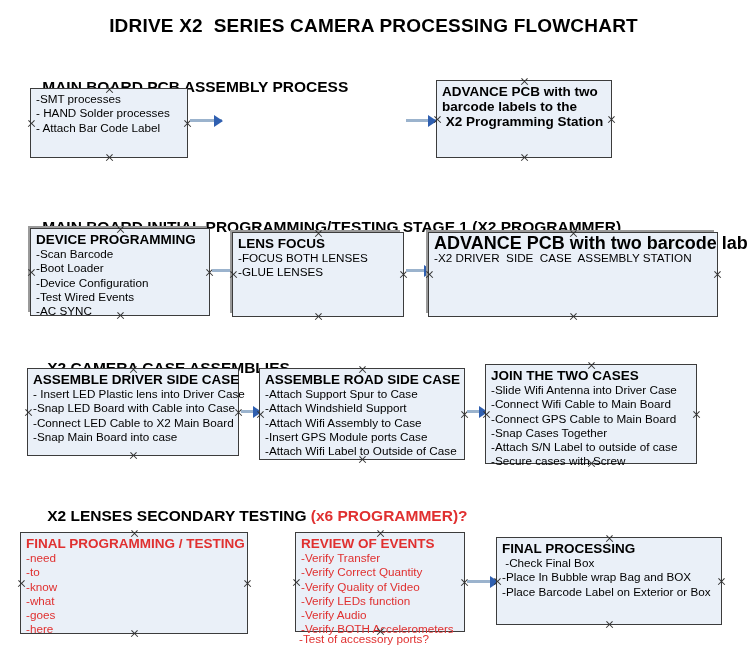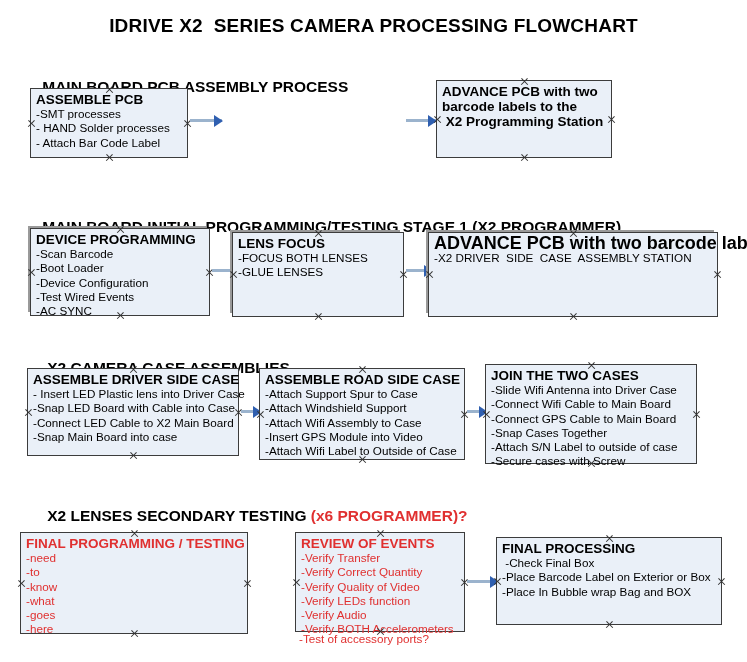--- a/index.html
+++ b/index.html
@@ -120,21 +120,20 @@
 
 <div class="canvas">
 
   <div class="main-title">IDRIVE X2  SERIES CAMERA PROCESSING FLOWCHART</div>
 
   <div class="section-title" style="left:25px; top:60px;">
     <span>MAIN BOARD PCB ASSEMBLY PROCESS</span>
   </div>
 
   <div class="node" style="left:30px; top:88px; width:158px; height:70px;">
-    <div class="node-title">ASSEMBLE PCB</div>
     <div class="node-line">-SMT processes</div>
     <div class="node-line">- HAND Solder processes</div>
     <div class="node-line">- Attach Bar Code Label</div>
     <span class="handle" style="left:50%; top:0;"></span>
     <span class="handle" style="left:50%; top:100%;"></span>
     <span class="handle" style="left:0; top:50%;"></span>
     <span class="handle" style="left:100%; top:50%;"></span>
   </div>
 
   <div class="conn" style="left:190px; top:119px; width:32px;"></div>
@@ -208,21 +207,21 @@
     <span class="handle" style="left:100%; top:50%;"></span>
   </div>
 
   <div class="conn" style="left:241px; top:410px; width:20px;"></div>
 
   <div class="node" style="left:259px; top:368px; width:206px; height:92px;">
     <div class="node-title">ASSEMBLE ROAD SIDE CASE</div>
     <div class="node-line">-Attach Support Spur to Case</div>
     <div class="node-line">-Attach Windshield Support</div>
     <div class="node-line">-Attach Wifi Assembly to Case</div>
-    <div class="node-line">-Insert GPS Module into Video</div>
+    <div class="node-line">-Insert GPS Module ports Case</div>
     <div class="node-line">-Attach Wifi Label to Outside of Case</div>
     <span class="handle" style="left:50%; top:0;"></span>
     <span class="handle" style="left:50%; top:100%;"></span>
     <span class="handle" style="left:0; top:50%;"></span>
     <span class="handle" style="left:100%; top:50%;"></span>
   </div>
 
   <div class="conn" style="left:467px; top:410px; width:20px;"></div>
 
   <div class="node" style="left:485px; top:364px; width:212px; height:100px;">
@@ -270,21 +269,21 @@
     <span class="handle" style="left:50%; top:100%;"></span>
     <span class="handle" style="left:0; top:50%;"></span>
     <span class="handle" style="left:100%; top:50%;"></span>
   </div>
 
   <div class="conn" style="left:467px; top:580px; width:31px;"></div>
 
   <div class="node" style="left:496px; top:537px; width:226px; height:88px;">
     <div class="node-title">FINAL PROCESSING</div>
     <div class="node-line"> -Check Final Box</div>
+    <div class="node-line">-Place In Bubble wrap Bag and BOX</div>
     <div class="node-line">-Place Barcode Label on Exterior or Box</div>
-    <div class="node-line">-Place In Bubble wrap Bag and BOX</div>
     <span class="handle" style="left:50%; top:0;"></span>
     <span class="handle" style="left:50%; top:100%;"></span>
     <span class="handle" style="left:0; top:50%;"></span>
     <span class="handle" style="left:100%; top:50%;"></span>
   </div>
 
 </div>
 
 </body></html>

